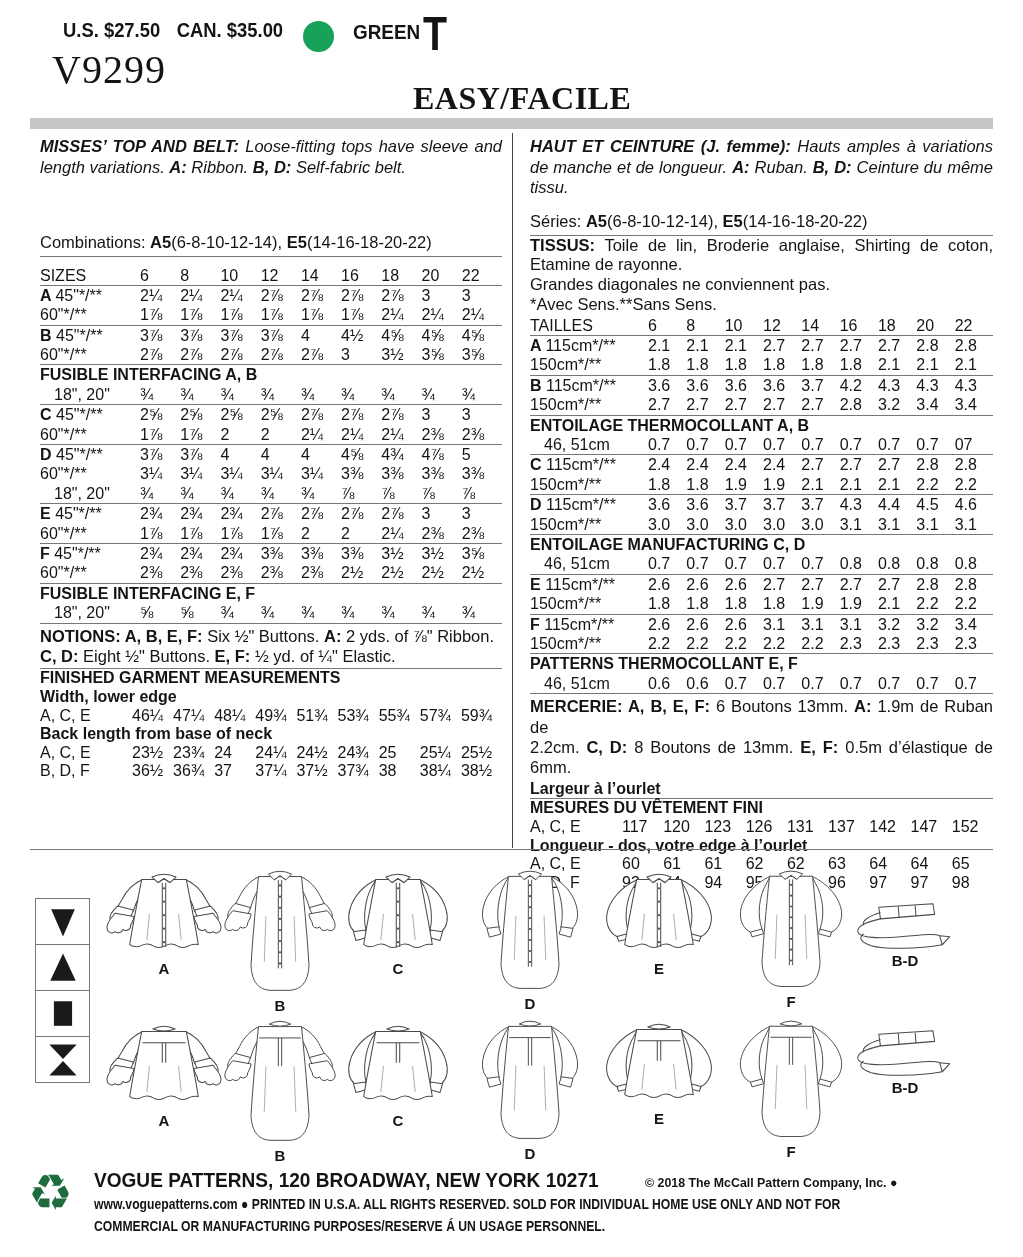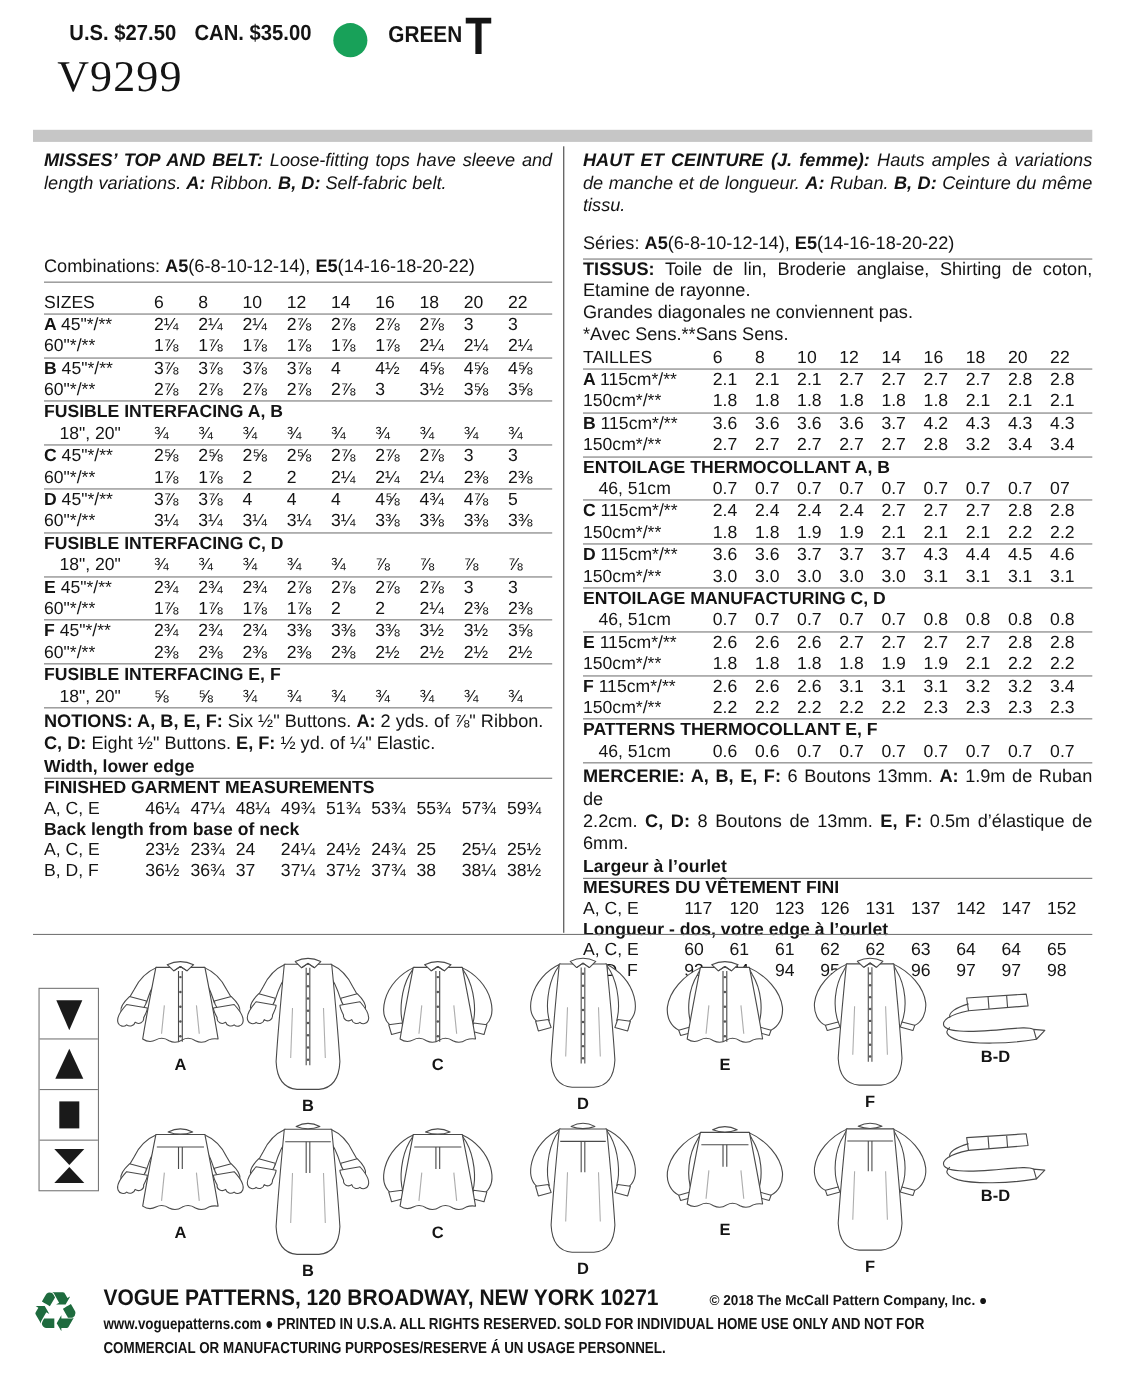--- a/index.html
+++ b/index.html
@@ -68,20 +68,21 @@
 
 <div class="page">
 
   <div class="hdr-price">
     <span>U.S. $27.50</span><span>CAN. $35.00</span>
   </div>
   <div class="hdr-dot" style="background: rgb(24, 161, 89);"></div>
   <div class="hdr-green">GREEN</div>
   <div class="hdr-T">T</div>
   <div class="hdr-num">V9299</div>
+  <div class="hdr-easy">EASY/FACILE</div>
   <div class="graybar" style="background: rgb(198, 198, 198);"></div>
 
   <div class="col col-en">
     <p class="desc rich"><span class="b">MISSES’ TOP AND BELT:</span><span> Loose-fitting tops have sleeve and length variations. </span><span class="b">A:</span><span> Ribbon. </span><span class="b">B, D:</span><span> Self-fabric belt.</span></p>
     <p class="combos rich"><span>Combinations: </span><span class="b">A5</span><span>(6-8-10-12-14), </span><span class="b">E5</span><span>(14-16-18-20-22)</span></p>
     <div class="ptable main">
         <div class="trow">
           <span class="tlabel">SIZES</span>
           <span class="tcell">6</span>
           <span class="tcell">8</span>
@@ -197,23 +198,20 @@
           <span class="tcell">3¼</span>
           <span class="tcell">3¼</span>
           <span class="tcell">3¼</span>
           <span class="tcell">3¼</span>
           <span class="tcell">3¼</span>
           <span class="tcell">3⅜</span>
           <span class="tcell">3⅜</span>
           <span class="tcell">3⅜</span>
           <span class="tcell">3⅜</span>
         </div>
-        <div class="trow rule">
-          <span class="glabel">FUSIBLE INTERFACING C, D</span>
-        </div>
         <div class="trow">
           <span class="tlabel ind">18", 20"</span>
           <span class="tcell">¾</span>
           <span class="tcell">¾</span>
           <span class="tcell">¾</span>
           <span class="tcell">¾</span>
           <span class="tcell">¾</span>
           <span class="tcell">⅞</span>
           <span class="tcell">⅞</span>
           <span class="tcell">⅞</span>
@@ -278,25 +276,25 @@
           <span class="tcell">¾</span>
           <span class="tcell">¾</span>
           <span class="tcell">¾</span>
           <span class="tcell">¾</span>
           <span class="tcell">¾</span>
           <span class="tcell">¾</span>
         </div>
       </div>
     <p class="para rich"><span class="b">NOTIONS: A, B, E, F:</span><span> Six ½" Buttons. </span><span class="b">A:</span><span> 2 yds. of ⅞" Ribbon.</span><br><span class="b">C, D:</span><span> Eight ½" Buttons. </span><span class="b">E, F:</span><span> ½ yd. of ¼" Elastic.</span></p>
     <div class="ptable fgm">
+        <div class="trow rule">
+          <span class="glabel">FINISHED GARMENT MEASUREMENTS</span>
+        </div>
         <div class="trow">
           <span class="glabel">Width, lower edge</span>
-        </div>
-        <div class="trow rule">
-          <span class="glabel">FINISHED GARMENT MEASUREMENTS</span>
         </div>
         <div class="trow measure">
           <span class="tlabel">A, C, E</span>
           <span class="tcell">46¼</span>
           <span class="tcell">47¼</span>
           <span class="tcell">48¼</span>
           <span class="tcell">49¾</span>
           <span class="tcell">51¾</span>
           <span class="tcell">53¾</span>
           <span class="tcell">55¾</span>

